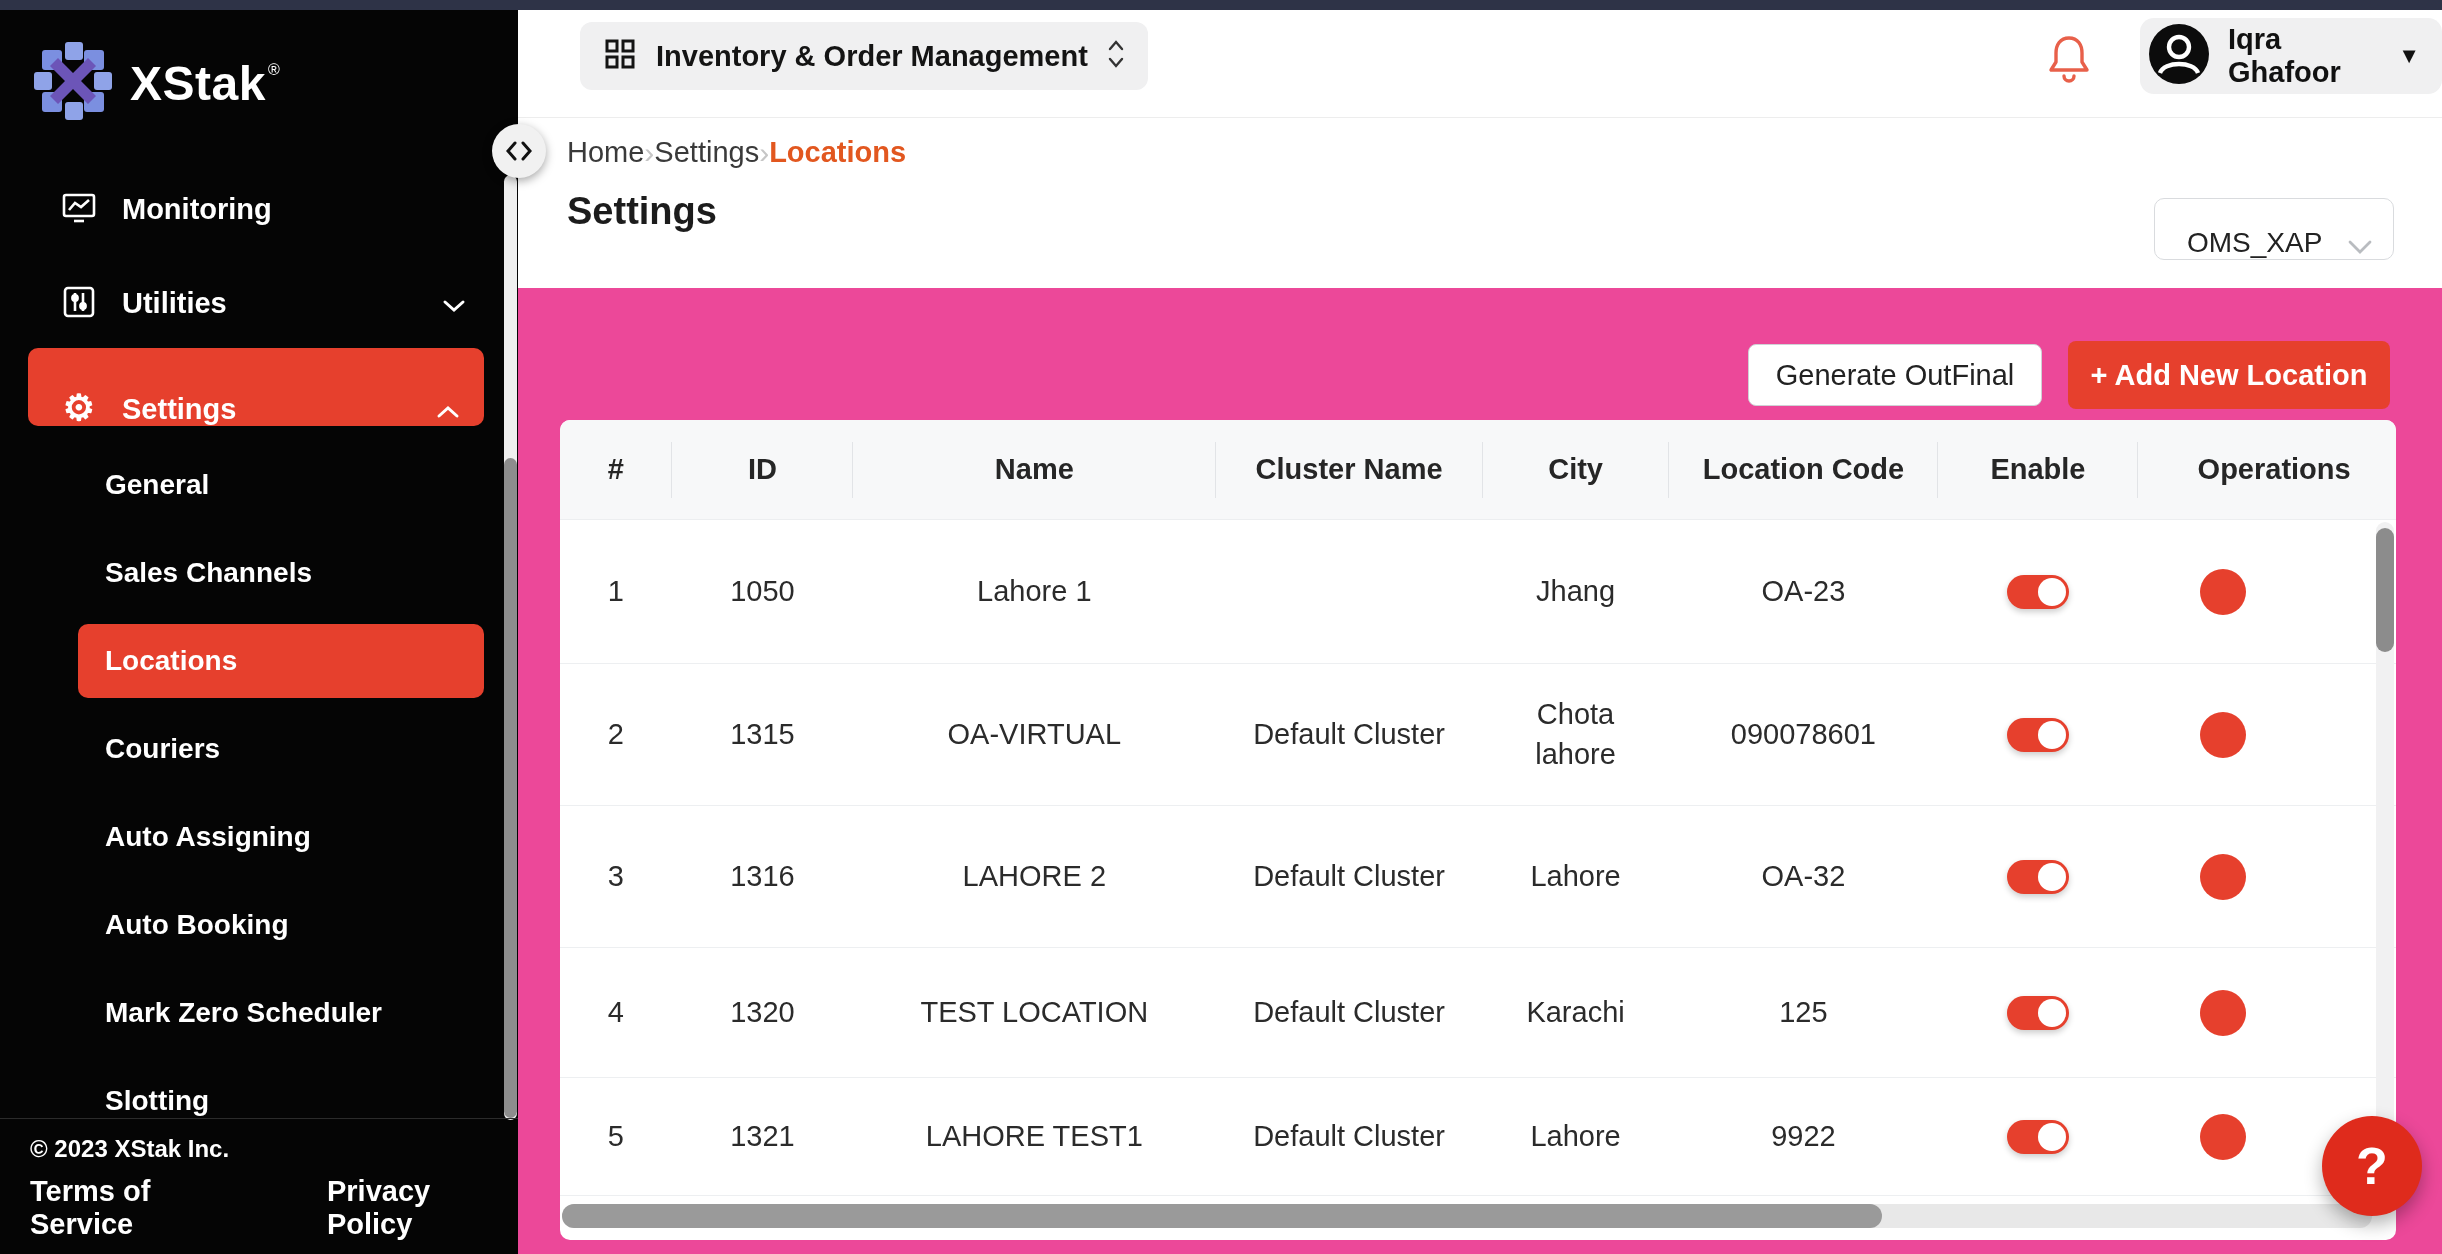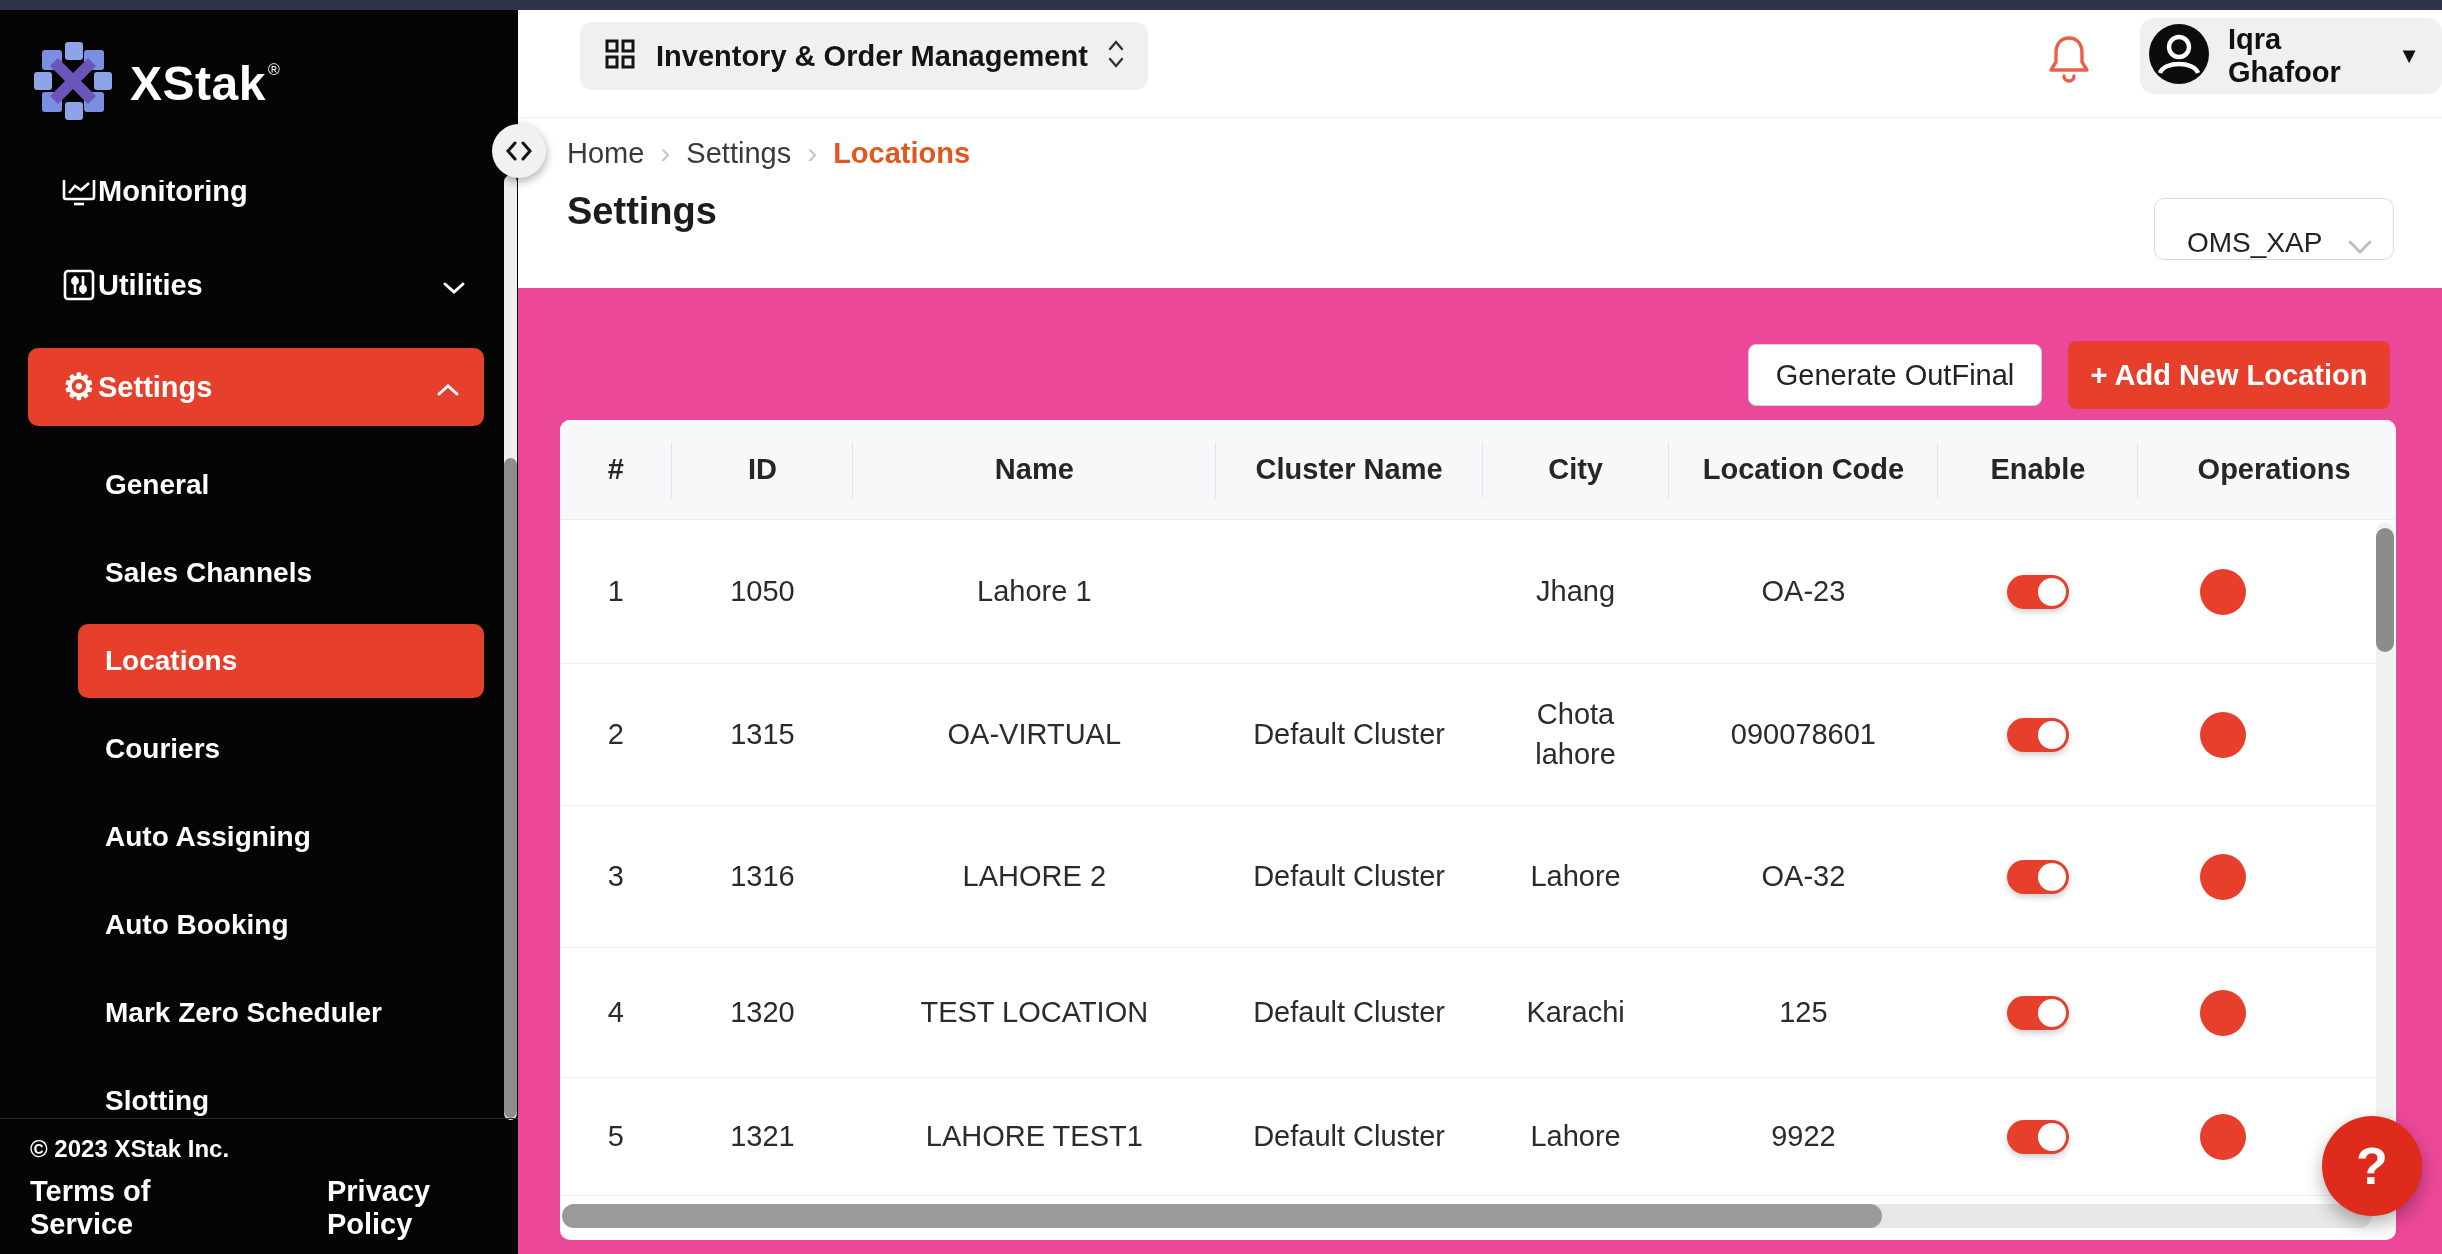--- a/index.html
+++ b/index.html
@@ -11,21 +11,21 @@
   }
   
   .topstrip { position:absolute; left:0; top:0; width:2442px; height:10px; background:var(--strip,#2e3347); }
 
   
   .sidebar { position:absolute; left:0; top:10px; width:518px; height:1244px; background:#050505; }
   .logo { position:absolute; left:30px; top:28px; display:flex; align-items:center; gap:14px; }
   .logo-text { color:#fff; font-size:48px; font-weight:700; letter-spacing:.5px; }
   .logo-reg { color:#fff; font-size:16px; vertical-align:super; position:relative; top:-18px; left:2px; }
   .side-scroll { position:absolute; left:0; top:170px; right:0; bottom:136px; overflow:hidden; }
-  .m-item { display:flex; align-items:center; padding-left:60px; color:#fff; font-size:29px; font-weight:600; }
+  .m-item { display:flex; align-items:flex-end; gap:24px; padding-left:60px; color:#fff; font-size:29px; font-weight:600; }
   .m-item .micon { width:38px; display:flex; justify-content:center; }
   .m-mon { height:70px; margin-top:-24px; }
   .m-uti { height:70px; margin-top:24px; position:relative; }
   .m-chev { position:absolute; right:52px; }
   .m-set { height:78px; margin-top:28px; margin-left:28px; width:456px; border-radius:10px;
            background:var(--accent,#e6402d); padding-left:32px; position:relative; }
   .m-set .m-chev { right:24px; }
   .gear-glyph { font-size:36px; line-height:1; color:#fff; }
   .submenu { margin-top:22px; }
   .s-item { height:74px; margin:0 0 14px 78px; width:406px; display:flex; align-items:center;
@@ -48,21 +48,21 @@
     display:flex; align-items:center; gap:20px; padding:0 24px; }
   .app-pill-label { font-size:29px; font-weight:700; color:#141414; }
   .bell-wrap { position:absolute; left:1528px; top:22px; }
   .user-pill { position:absolute; left:1622px; top:8px; height:76px; border-radius:14px; background:#f0f0f1;
     display:flex; align-items:center; gap:18px; padding:0 22px 0 8px; }
   .user-name { font-size:29px; font-weight:700; color:#111; }
   .caret-down { font-size:22px; color:#111; }
 
   
   .content-head { position:absolute; left:518px; top:118px; width:1924px; height:170px; background:#fff; }
-  .breadcrumb { position:absolute; left:49px; top:18px; display:flex; align-items:center; gap:16px; font-size:29px; }
+  .breadcrumb { position:absolute; left:49px; top:18px; display:flex; align-items:flex-start; font-size:29px; }
   .bc-link { color:#3a3a3a; }
   .bc-sep { color:#c6c6c6; font-size:30px; }
   .bc-active { color:var(--bc-active,#e2571f); font-weight:600; }
   .page-title { position:absolute; left:49px; top:72px; font-size:38px; font-weight:700; color:#1c1c1c; }
   .store-select { position:absolute; left:1636px; top:80px; width:240px; height:62px; background:#fff;
     border:1px solid #d9dbde; border-radius:10px; display:flex; align-items:flex-end; justify-content:space-between; padding:0 20px 0 32px; }
   .store-label { font-size:28px; color:#222; }
 
   
   .workspace { position:absolute; left:518px; top:288px; width:1924px; height:966px; background:#ec4899; }

